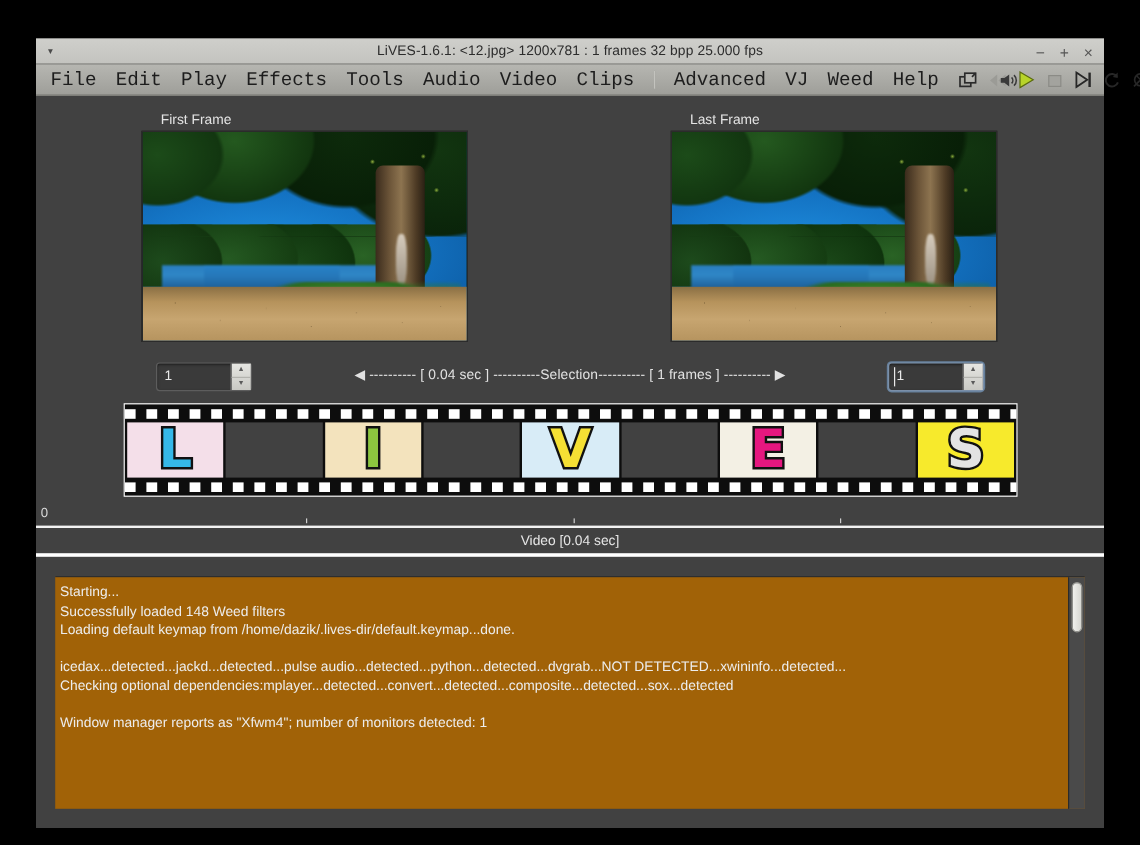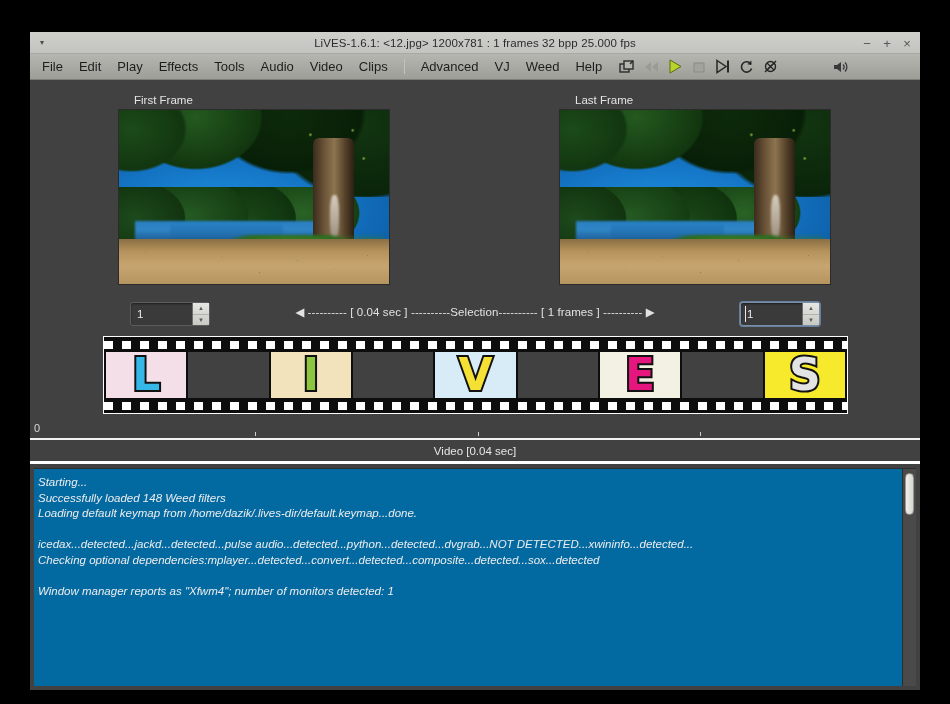--- a/index.html
+++ b/index.html
@@ -50,22 +50,23 @@
   
   .menubar {
     height: 26px; flex: 0 0 26px;
     background: linear-gradient(to bottom,#b6b6b1 0%,#a9a9a4 55%,#9e9e99 100%);
     border-bottom: 1px solid #7e7e79;
     display: flex; align-items: center;
     padding: 0 4px;
     position: relative;
   }
   .menu-item {
-    padding: 3px 8px; font-size: 13px; color: #1d1d1d;
+    padding: 3px 8px; font-size: 16px; color: #1d1d1d;
     white-space: nowrap;
+    font-family: Liberation Mono, monospace;
   }
   .menu-sep {
     width: 1px; height: 15px; background: #8a8a85;
     border-right: 1px solid #c3c3be;
     margin: 0 8px;
   }
   .toolbar-icons { display: flex; align-items: center; gap: 2px; margin-left: 6px; }
   .tbi { width: 22px; height: 20px; display: flex; align-items: center; justify-content: center; }
   .vol-icon { position: absolute; right: 68px; top: 3px; width: 22px; height: 20px;
               display: flex; align-items: center; justify-content: center; }
@@ -247,24 +248,23 @@
   }
   .tl-audio {
     height: 74px; background: #414141; display: flex;
     align-items: center; justify-content: center;
     font-size: 11.5px; color: #e6e6e6;
   }
 
   
   .console-wrap {
     position: relative; flex: 1 1 auto;
-    background: #0369a1; margin: 4px;
+    background: #a16207; margin: 16px;
     border-top: 1px solid #2e2e2e;
     display: flex;
-    font-style: italic;
   }
   .console {
     flex: 1 1 auto; padding: 6px 8px 2px 4px;
     font-size: 11.5px; color: #ededed; line-height: 15.5px;
     overflow: hidden;
   }
   .console .ln { white-space: pre; }
   .console .ln.blank { height: 15.5px; }
   .scrollbar {
     width: 14px; flex: 0 0 14px; background: #4a4a4a;

